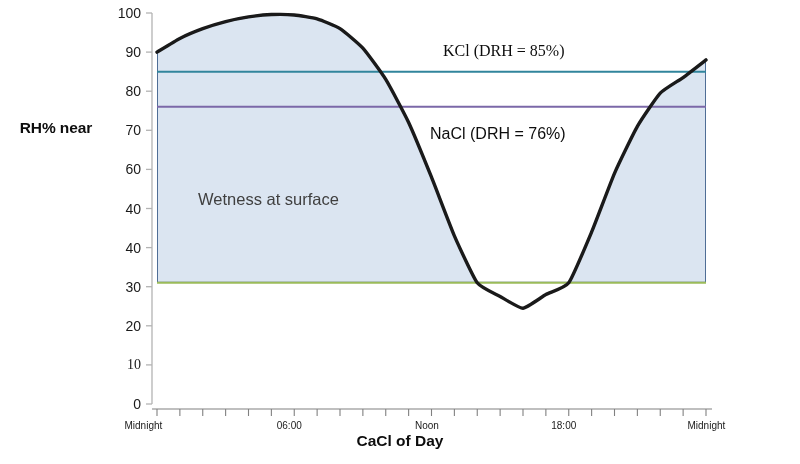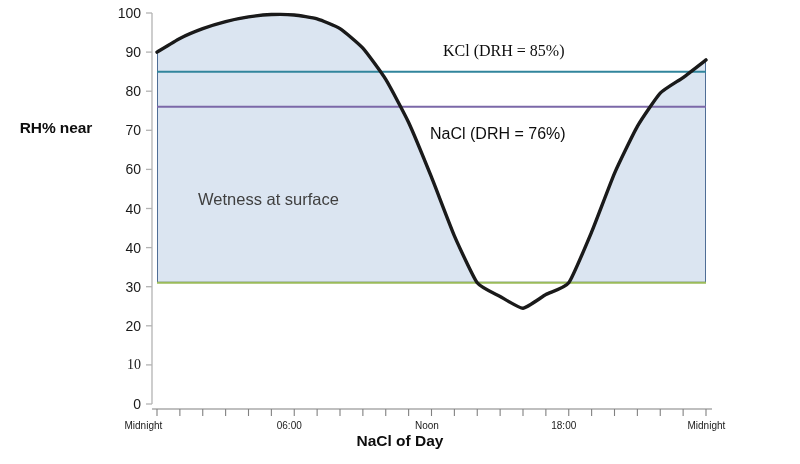--- a/index.html
+++ b/index.html
@@ -82,21 +82,21 @@
 </style>
 </head>
 <body>
 
 <div id="figure">
 
   <div class="ylabel-title">
     <div>RH% near</div>
   </div>
 
-  <div class="xlabel-title">NaCl of Day</div>
+  <div class="xlabel-title">CaCl of Day</div>
 
   <svg id="plot" width="800" height="464">
     <g id="plot-group">
         <line x1="152" y1="13" x2="152" y2="404" stroke="#b3b3b3" stroke-width="1.3"></line>
         <line x1="152" y1="409" x2="712" y2="409" stroke="#808080" stroke-width="1.2"></line>
         <line x1="146" y1="13" x2="152" y2="13" stroke="#b3b3b3" stroke-width="1.3"></line>
         <line x1="146" y1="52.099999999999966" x2="152" y2="52.099999999999966" stroke="#b3b3b3" stroke-width="1.3"></line>
         <line x1="146" y1="91.19999999999999" x2="152" y2="91.19999999999999" stroke="#b3b3b3" stroke-width="1.3"></line>
         <line x1="146" y1="130.3" x2="152" y2="130.3" stroke="#b3b3b3" stroke-width="1.3"></line>
         <line x1="146" y1="169.4" x2="152" y2="169.4" stroke="#b3b3b3" stroke-width="1.3"></line>

